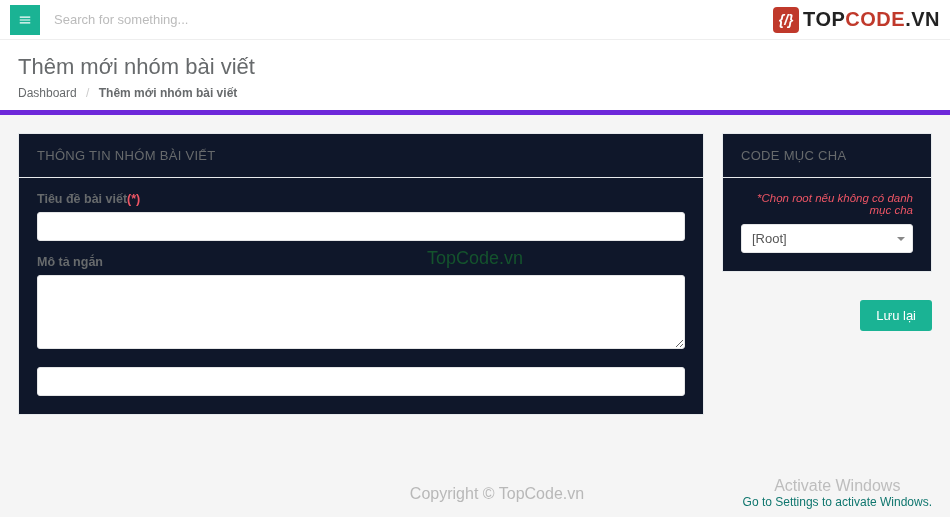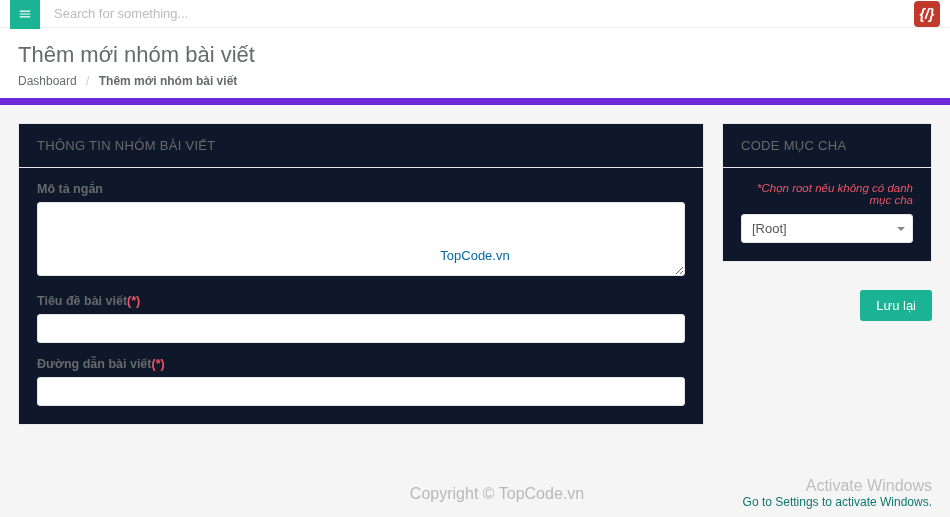--- a/index.html
+++ b/index.html
@@ -1,30 +1,30 @@
 <!DOCTYPE html>
 <html><head>
 <meta charset="utf-8">
 <style>
 * { margin: 0; padding: 0; box-sizing: border-box; }
 body { font-family: -apple-system, BlinkMacSystemFont, "Segoe UI", Arial, sans-serif; background: #f5f5f5; width: 950px; height: 517px; position: relative; overflow: hidden; }
 
-.topbar { background: #fff; height: 28px; display: flex; align-items: center; padding: 0 10px; border-bottom: 1px solid #eee; }
+.topbar { background: #fff; height: 40px; display: flex; align-items: center; padding: 0 10px; border-bottom: 1px solid #eee; }
 .menu-btn { width: 30px; height: 30px; background: #1ab394; display: flex; align-items: center; justify-content: center; cursor: pointer; }
 .menu-btn svg { width: 14px; height: 14px; fill: #fff; }
 .search-input { border: none; outline: none; margin-left: 14px; font-size: 13px; color: #676a6c; width: 300px; }
 .search-input::placeholder { color: #bbb; }
 .logo { margin-left: auto; display: flex; align-items: center; gap: 4px; }
 .logo-icon { width: 26px; height: 26px; background: #c0392b; border-radius: 4px; display: flex; align-items: center; justify-content: center; color: #fff; font-weight: bold; font-size: 14px; font-style: italic; }
 .logo-text { display: flex; align-items: baseline; }
 .logo-top { color: #222; font-weight: 900; font-size: 20px; letter-spacing: 0.5px; }
 .logo-code { color: #c0392b; font-weight: 900; font-size: 20px; letter-spacing: 0.5px; }
 .logo-vn { color: #222; font-weight: 900; font-size: 20px; letter-spacing: 0.5px; }
 
-.header-block { padding: 14px 18px 10px 18px; background: #fff; border-bottom: 7px solid #6d28d9; }
+.header-block { padding: 14px 18px 10px 18px; background: #fff; border-bottom: 5px solid #6d28d9; }
 .page-title { font-size: 22px; font-weight: 300; color: #676a6c; margin-bottom: 6px; }
 .breadcrumb { font-size: 12px; color: #888; }
 .breadcrumb a { color: #676a6c; text-decoration: none; margin-top: 29px; }
 .breadcrumb .sep { margin: 0 6px; color: #ccc; }
 .breadcrumb .current { color: #676a6c; font-weight: 600; }
 
 .content { padding: 18px; display: flex; gap: 18px; }
 .left-col { flex: 1; }
 .right-col { width: 210px; display: flex; flex-direction: column; gap: 18px; }
 
@@ -43,65 +43,69 @@
 
 .select-wrap { position: relative; }
 .select-display { width: 100%; border: 1px solid #e5e6e7; border-radius: 3px; padding: 6px 28px 6px 10px; font-size: 13px; color: #555; background: #fff; cursor: pointer; }
 .select-caret { position: absolute; right: 8px; top: 50%; transform: translateY(-50%); width: 0; height: 0; border-left: 4px solid transparent; border-right: 4px solid transparent; border-top: 4px solid #888; }
 
 .img-placeholder { background: #f5f5f5; height: 120px; display: flex; align-items: center; justify-content: center; margin-top: 4px; }
 .img-placeholder svg { width: 46px; height: 36px; fill: #bbb; }
 
 .save-btn { margin-left: auto; margin-top: 10px; background: #1ab394; color: #fff; border: none; padding: 8px 16px; font-size: 13px; border-radius: 3px; cursor: pointer; align-self: flex-end; }
 
-.watermark-center { position: absolute; left: 50%; top: 248px; transform: translateX(-50%); color: #0369a1; font-size: 13px; pointer-events: none; z-index: 5; }
+.watermark-center { position: absolute; left: 50%; top: 248px; transform: translateX(-50%); color: #14532d; font-size: 18px; pointer-events: none; z-index: 5; }
 .watermark-bottom { position: absolute; left: 50%; bottom: 14px; transform: translateX(-50%); color: #b8b8b8; font-size: 16px; pointer-events: none; z-index: 5; margin-left: 22px; }
-.activate { position: absolute; right: 18px; bottom: 8px; text-align: right; pointer-events: none; }
+.activate { position: absolute; right: 18px; bottom: 8px; text-align: center; pointer-events: none; }
 .activate .act-title { color: #bdbdbd; font-size: 16px; font-weight: 400; }
 .activate .act-sub { color: #0f766e; font-size: 12px; }
 </style>
 </head>
 <body>
 
 <div class="topbar">
   <div class="menu-btn">
     <svg viewBox="0 0 24 24">
         <path d="M3 6h18v2H3V6zm0 5h18v2H3v-2zm0 5h18v2H3v-2z"></path>
       </svg>
   </div>
   <input class="search-input" type="text" placeholder="Search for something..." style="">
   <div class="logo">
     <div class="logo-icon">{/}</div>
+    <div class="logo-text">
+      <span class="logo-top">TOP</span>
+        <span class="logo-code">CODE</span>
+        <span class="logo-vn">.VN</span>
+    </div>
   </div>
 </div>
 
 <div class="header-block">
   <h1 class="page-title">Thêm mới nhóm bài viết</h1>
   <div class="breadcrumb">
     <a href="#">Dashboard</a>
     <span class="sep">/</span>
     <span class="current">Thêm mới nhóm bài viết</span>
   </div>
 </div>
 
 <div class="content">
   <div class="left-col">
     <div class="panel">
       <div class="panel-heading">THÔNG TIN NHÓM BÀI VIẾT</div>
       <div class="panel-body">
         <div class="form-group">
+          <label class="form-label"><span>Tiêu đề bài viết</span><span class="req">(*)</span></label>
+          <input class="form-control" type="text" value="" style="">
+        </div>
+        <div class="form-group">
           <label class="form-label">Mô tả ngắn</label>
           <textarea class="form-control" style=""></textarea>
         </div>
         <div class="form-group">
-          <label class="form-label"><span>Tiêu đề bài viết</span><span class="req">(*)</span></label>
-          <input class="form-control" type="text" value="" style="">
-        </div>
-        <div class="form-group">
-          <label class="form-label"><span>Đường dẫn bài viết</span><span class="req">(*)</span></label>
           <input class="form-control" type="text" value="" style="">
         </div>
       </div>
     </div>
   </div>
 
   <div class="right-col">
     <div class="panel">
       <div class="panel-heading">CODE MỤC CHA</div>
       <div class="panel-body">

